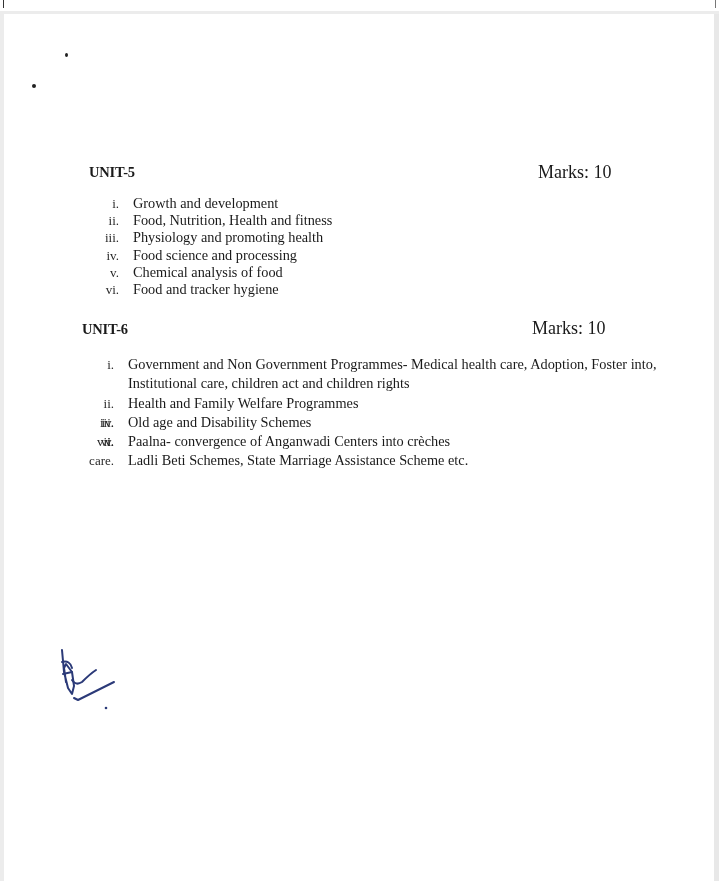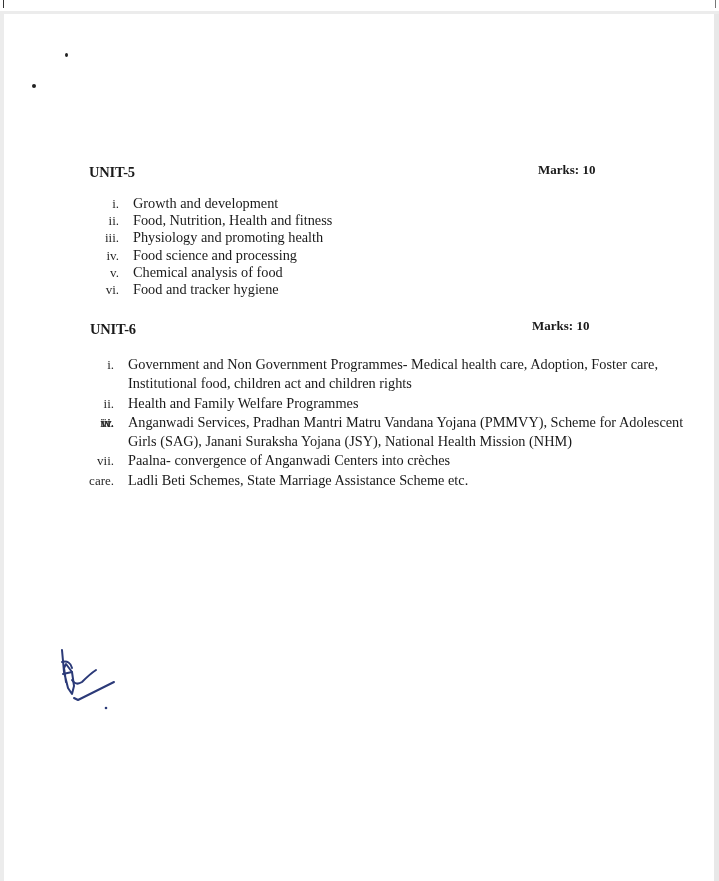--- a/index.html
+++ b/index.html
@@ -49,22 +49,21 @@
     .speck2 { left: 28px; top: 48px; width: 4px; height: 4px; }
 
     .unit-heading {
       position: absolute;
       font-weight: bold;
       font-size: 14.5px;
       letter-spacing: -0.2px;
     }
     .marks {
       position: absolute;
-      font-size: 13px;
-      font-weight: bold;
+      font-size: 18px;
     }
     .list {
       position: absolute;
       margin: 0; padding: 0;
       list-style: none;
       font-size: 14.3px;
       line-height: 17.2px;
     }
     .list li { position: relative; padding-left: 44px; }
     .list .idx {
@@ -100,29 +99,29 @@
         <li><span class="idx">i.</span><span>Growth and development</span></li>
         <li><span class="idx">ii.</span><span>Food, Nutrition, Health and fitness</span></li>
         <li><span class="idx">iii.</span><span>Physiology and promoting health</span></li>
         <li><span class="idx">iv.</span><span>Food science and processing</span></li>
         <li><span class="idx">v.</span><span>Chemical analysis of food</span></li>
         <li><span class="idx">vi.</span><span>Food and tracker hygiene</span></li>
       </ul>
     </section>
 
     <section class="u6">
-      <div class="unit-heading" style="left:86px; top:285px;">UNIT-6</div>
+      <div class="unit-heading" style="left:78px; top:285px;">UNIT-6</div>
       <div class="marks" style="left:528px; top:282px;">Marks: 10</div>
       <ul class="list" style="left:80px; top:319px;">
-        <li><span class="idx">i.</span><span>Government and Non Government Programmes- Medical health care, Adoption, Foster care, Institutional food, children act and children rights</span></li>
+        <li><span class="idx">i.</span><span>Government and Non Government Programmes- Medical health care, Adoption, Foster into, Institutional care, children act and children rights</span></li>
         <li><span class="idx">ii.</span><span>Health and Family Welfare Programmes</span></li>
         <li><span class="idx">iii.</span></li>
-        <li><span class="idx">iv.</span></li>
+        <li><span class="idx">iv.</span><span>Old age and Disability Schemes</span></li>
         <li><span class="idx">v.</span></li>
-        <li><span class="idx">vi.</span><span>Anganwadi Services, Pradhan Mantri Matru Vandana Yojana (PMMVY), Scheme for Adolescent Girls (SAG),  Janani Suraksha Yojana (JSY), National Health Mission (NHM)</span></li>
+        <li><span class="idx">vi.</span></li>
         <li><span class="idx">vii.</span><span>Paalna- convergence of Anganwadi Centers into crèches</span></li>
         <li><span class="idx">care.</span><span>Ladli Beti Schemes, State Marriage Assistance Scheme etc.</span></li>
       </ul>
     </section>
 
     <svg class="signature" width="70" height="70" viewBox="0 0 70 70">
       <g fill="none" stroke="#2b3a78" stroke-width="2" stroke-linecap="round" stroke-linejoin="round">
         <path d="M6 8 L8 30 L12 46 L16 52 L18 44 L16 30 L10 22 L8 26 L10 40"></path>
         <path d="M6 20 Q14 18 16 26"></path>
         <path d="M7 32 L16 30"></path>

